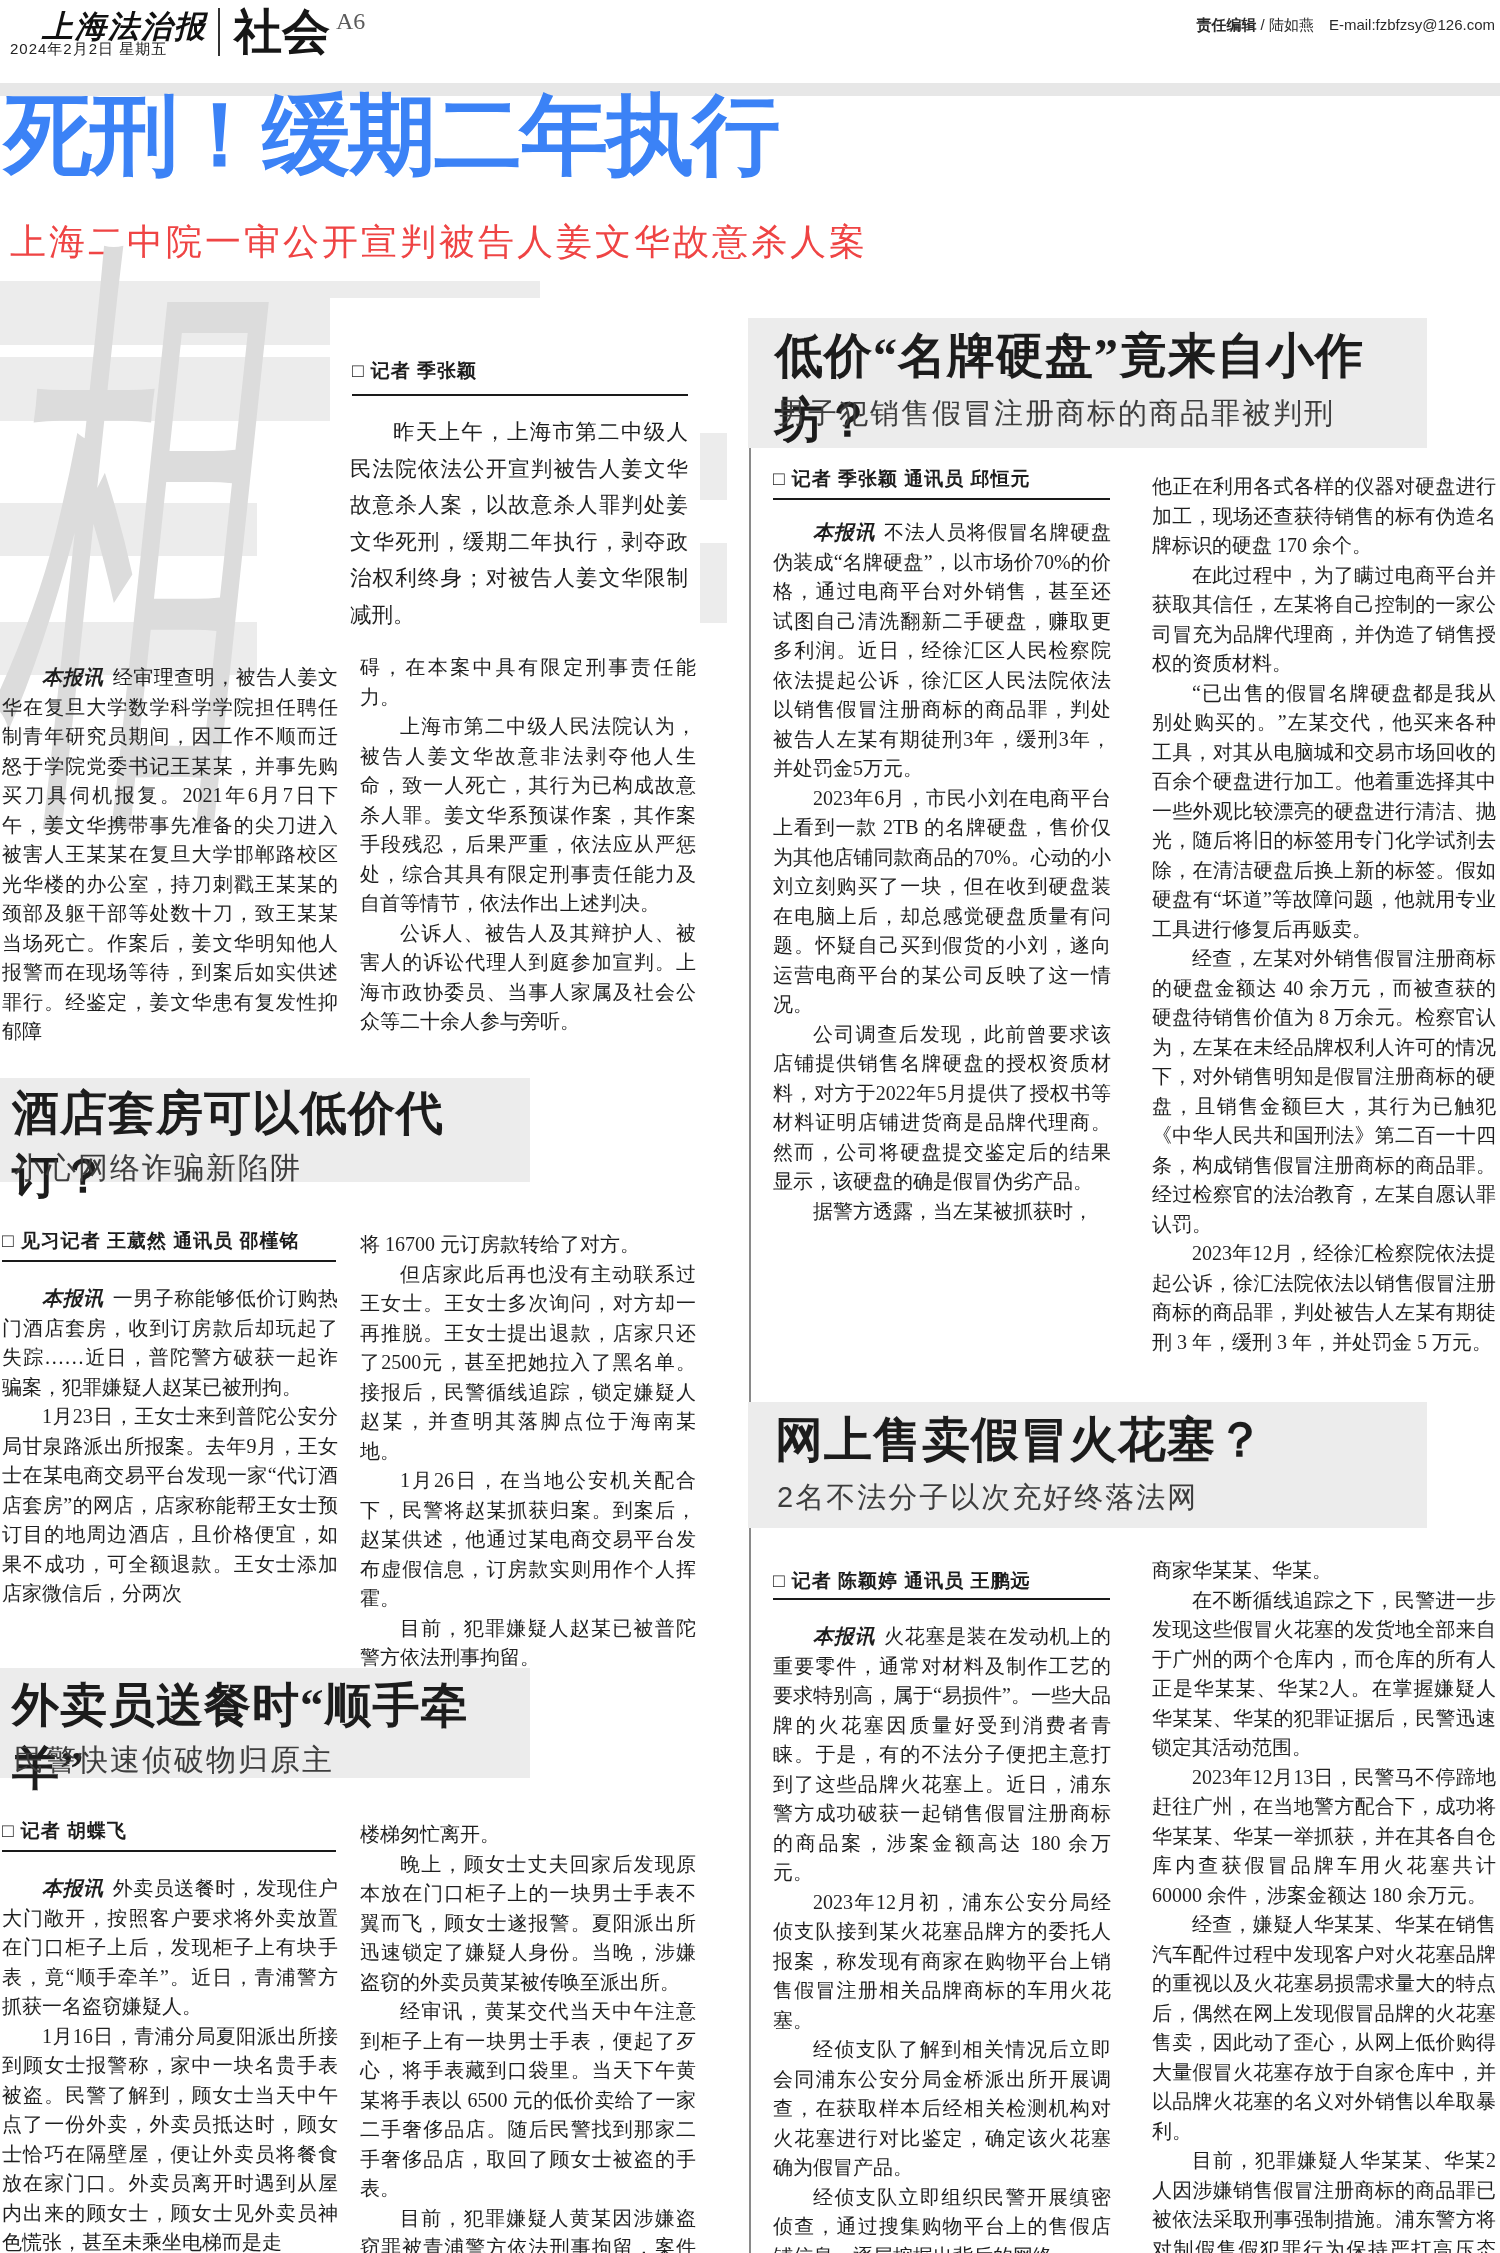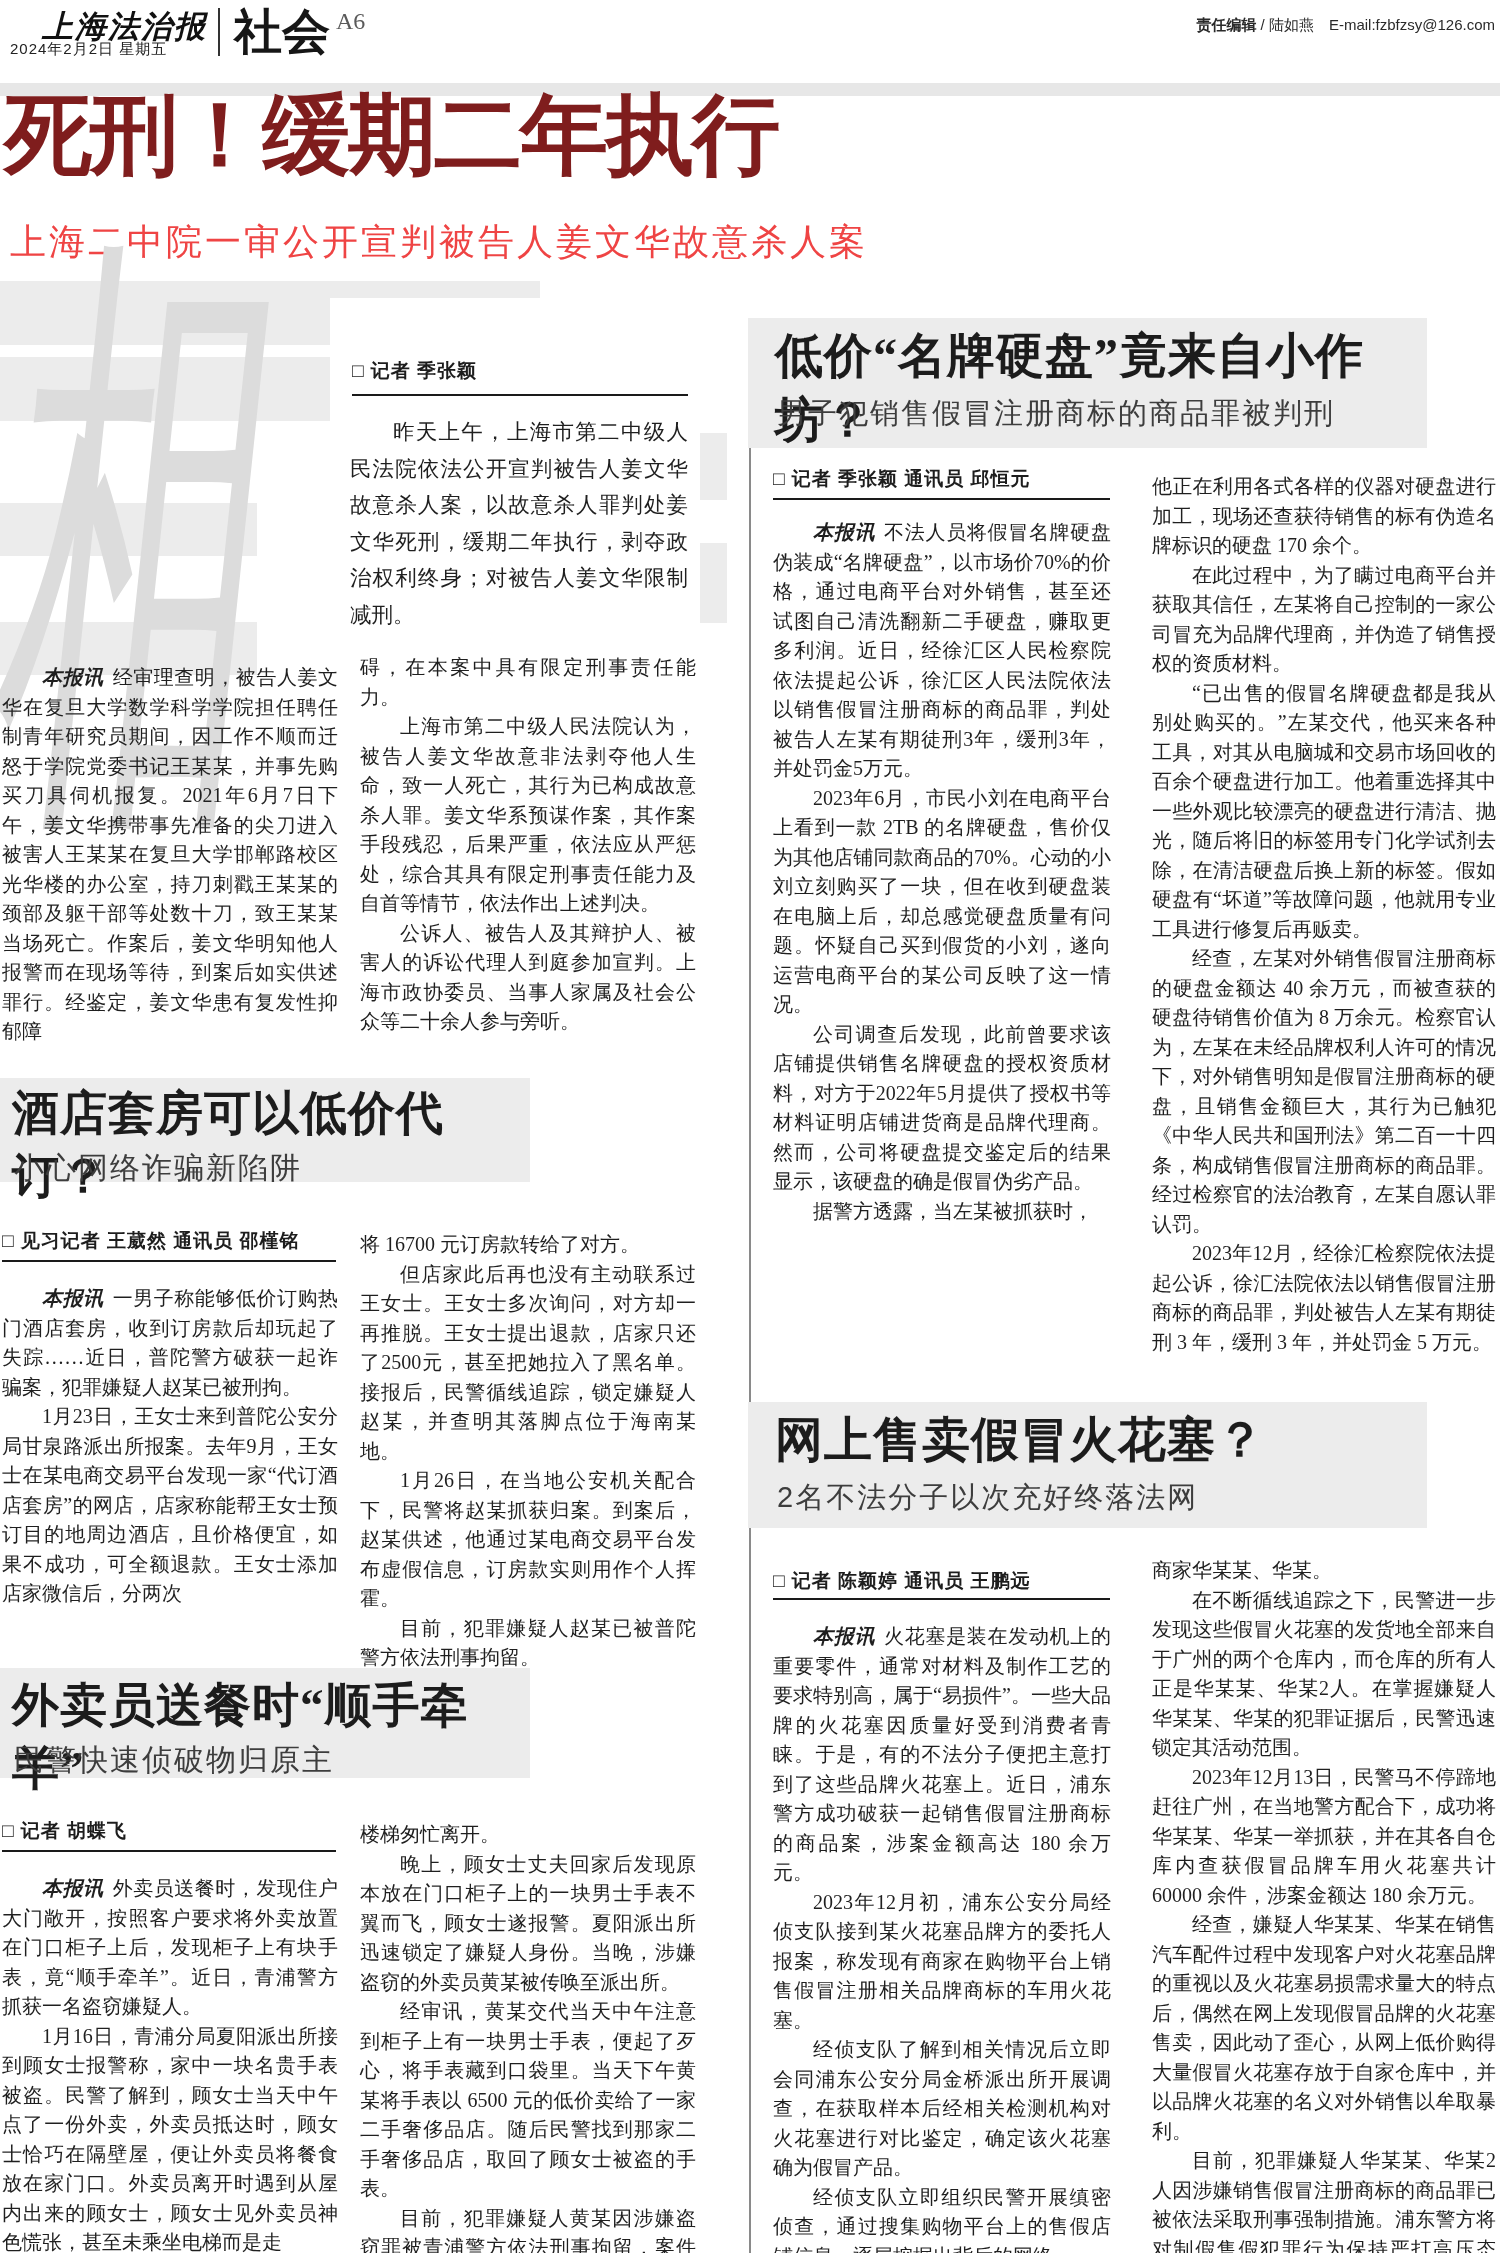--- a/index.html
+++ b/index.html
@@ -11,21 +11,21 @@
   .hdate{left:10px;top:40px;font-size:15px;letter-spacing:1px;color:#222;font-family:"Liberation Sans",sans-serif;}
   .hvline{left:218px;top:8px;width:2px;height:48px;background:#333;}
   .hsection{left:234px;top:0px;font-size:48px;font-weight:900;font-family:"Liberation Sans",sans-serif;color:#161616;}
   .hpageno{left:336px;top:8px;font-size:24px;color:#5a5a5a;font-family:"Liberation Serif",serif;}
   .hright{right:5px;top:16px;width:600px;text-align:right;font-size:15px;color:#2a2a2a;font-family:"Liberation Sans",sans-serif;}
   .hright .b{font-weight:bold;}
   .grayband{left:0;top:83px;width:1500px;height:13px;background:#e7e7e7;}
   
   .strip{background:#ececec;}
   
-  .main-title{left:4px;top:88px;font-size:88px;font-weight:900;letter-spacing:-2px;color:#7f1d1d;line-height:1.1;}
+  .main-title{left:4px;top:88px;font-size:88px;font-weight:900;letter-spacing:-2px;color:#3b82f6;line-height:1.1;}
   .main-sub{left:10px;top:218px;font-size:36px;letter-spacing:3px;color:#ef4444;}
   
   .watermark{left:-14px;top:236px;font-size:620px;line-height:1;color:#dcdcdc;
              transform:scaleX(.42);transform-origin:left top;z-index:1;font-style:italic;}
   
   .leadbox{left:330px;top:298px;width:365px;height:322px;background:#ffffff;z-index:2;}
   .leadpara{left:350px;top:414px;width:338px;font-size:21.5px;line-height:36.5px;text-align:justify;text-indent:2em;z-index:3;}
   
   .headbox{background:#ececec;}
   .art-head{font-weight:900;color:#1c1c1c;letter-spacing:1px;}

